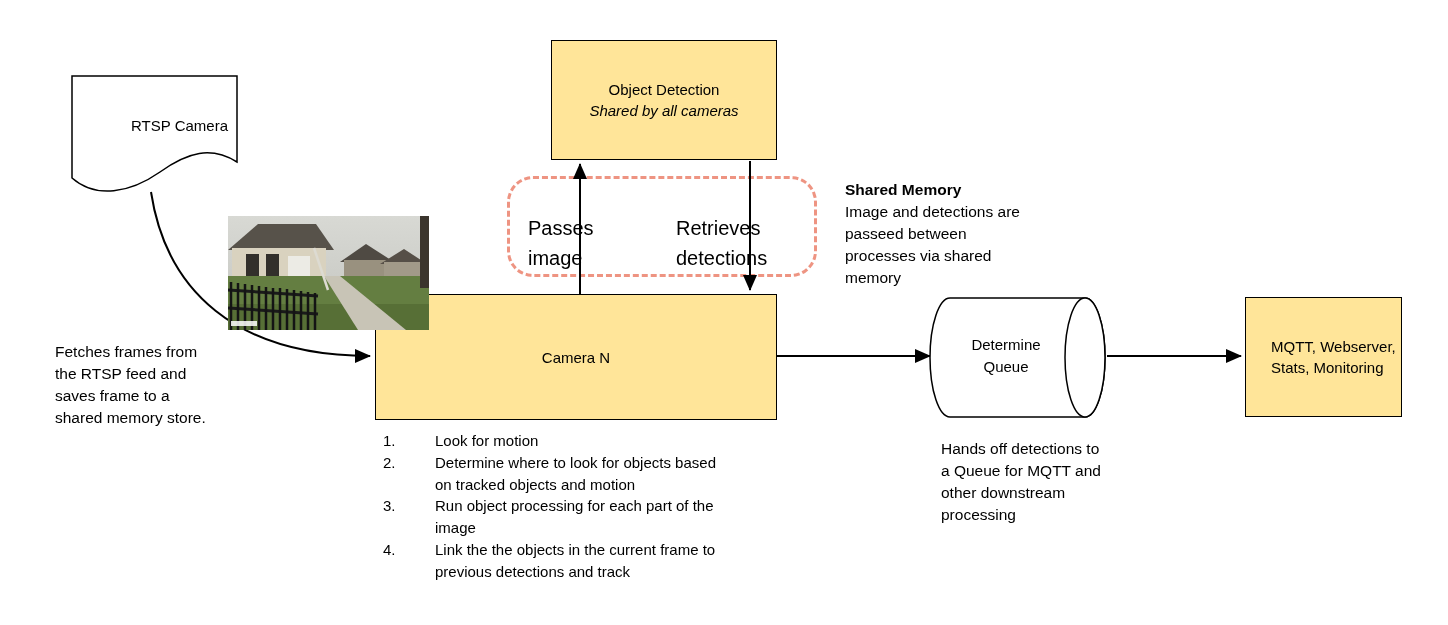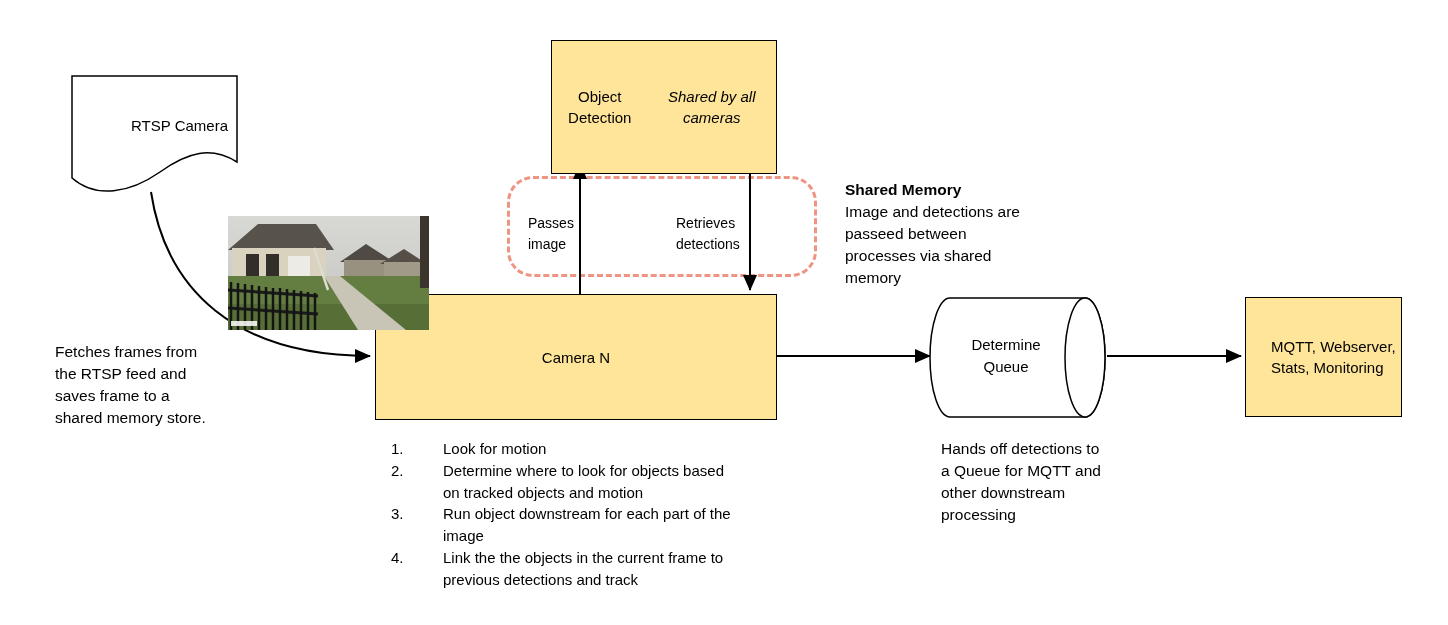--- a/index.html
+++ b/index.html
@@ -13,47 +13,47 @@
   .connectors .shape { fill:#fff; stroke:var(--node-border,#000); stroke-width:1.5; }
   #arrowhead path { fill:var(--arrow,#000); }
 
   .node {
     position:absolute; z-index:2; box-sizing:border-box;
     background:var(--node-fill,#ffe599);
     border:1.5px solid var(--node-border,#000);
     display:flex; align-items:center; justify-content:center;
     font-size:15px; line-height:1.4; text-align:center;
   }
-  .node.object-detection { left:551px; top:40px; width:226px; height:134px; }
+  .node.object-detection { left:551px; top:40px; width:226px; height:120px; flex-direction:column; }
   .subtitle-italic { font-style:italic; }
   .node.camera-n { left:375px; top:294px; width:402px; height:126px; }
   .node.outputs { left:1245px; top:297px; width:157px; height:120px; justify-content:flex-start; text-align:left; padding-left:25px; padding-right:4px; }
 
   .rtsp-label { position:absolute; left:82px; top:117px; width:146px; text-align:right; font-size:15px; z-index:2; }
 
   .dashed-region {
     position:absolute; left:507px; top:176px; width:310px; height:101px;
     border:3px dashed var(--shared-memory-outline,#ee9482);
     border-radius:26px; box-sizing:border-box; z-index:0;
   }
 
-  .edge-label { position:absolute; z-index:4; font-size:14px; line-height:1.5; }
+  .edge-label { position:absolute; z-index:4; font-size:20px; line-height:1.5; }
   .edge-label.passes { left:528px; top:213px; width:52px; }
   .edge-label.retrieves { left:676px; top:213px; width:76px; }
 
   .note { position:absolute; z-index:2; font-size:15.5px; line-height:1.42; }
   .note.shared-memory { left:845px; top:136px; width:185px; }
   .note .title { font-weight:bold;margin-top:43px; }
   .note.fetch { left:55px; top:341px; width:166px; }
   .note.queue-handoff { left:941px; top:438px; width:168px; }
 
   .queue-label { position:absolute; left:948px; top:334px; width:116px; text-align:center; z-index:2; font-size:15px; line-height:1.45; }
 
   .steps {
-    position:absolute; left:383px; top:430px; width:352px; margin:8px; padding:0;
+    position:absolute; left:383px; top:430px; width:352px; margin:0; padding:0;
     list-style:none; counter-reset:step; font-size:15px; line-height:1.45; z-index:2;
   }
   .steps li { display:grid; grid-template-columns:52px 296px; }
   .steps li::before { counter-increment:step; content:counter(step) "."; }
 
   .snapshot { position:absolute; left:228px; top:216px; width:201px; height:114px; z-index:3; }
   .snapshot svg { display:block; width:100%; height:100%; }
 </style>
 </head>
 <body>
@@ -167,21 +167,21 @@
   <div class="note fetch">Fetches frames from the RTSP feed and saves frame to a shared memory store.</div>
 
   <ol class="steps">
     <li>
         <span>Look for motion</span>
       </li>
     <li>
         <span>Determine where to look for objects based on tracked objects and motion</span>
       </li>
     <li>
-        <span>Run object downstream for each part of the image</span>
+        <span>Run object processing for each part of the image</span>
       </li>
     <li>
         <span>Link the the objects in the current frame to previous detections and track</span>
       </li>
   </ol>
 
   <div class="note queue-handoff">Hands off detections to a Queue for MQTT and other downstream processing</div>
 
 </div>
 

